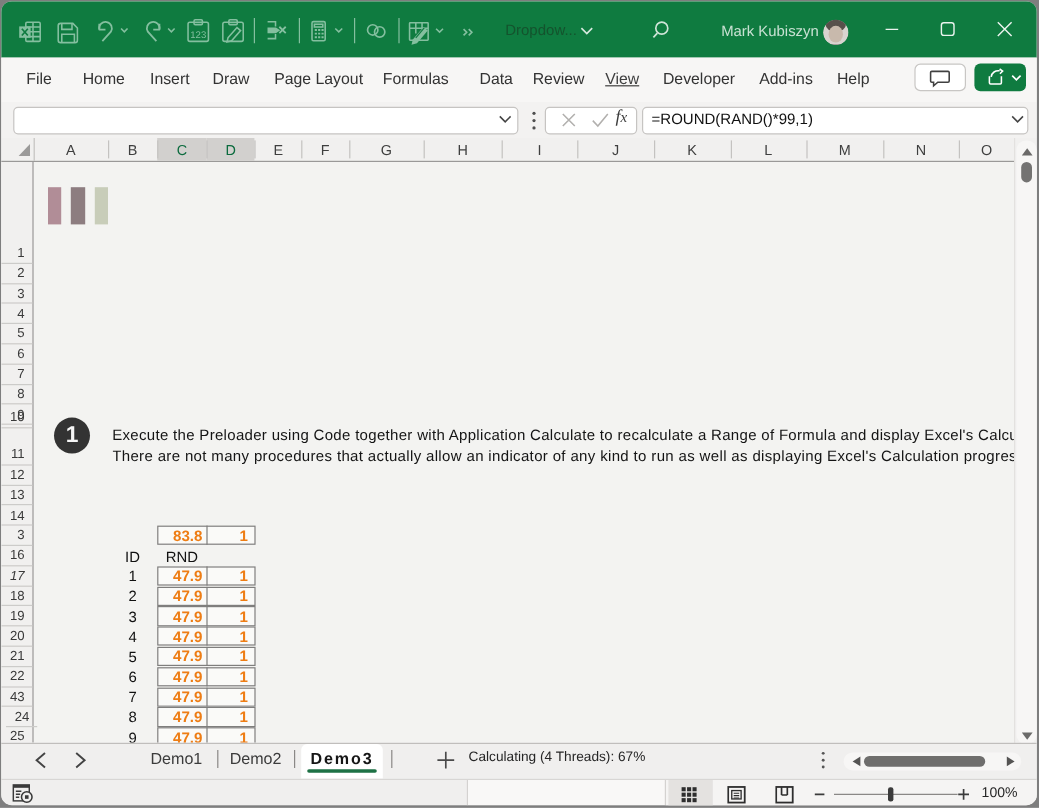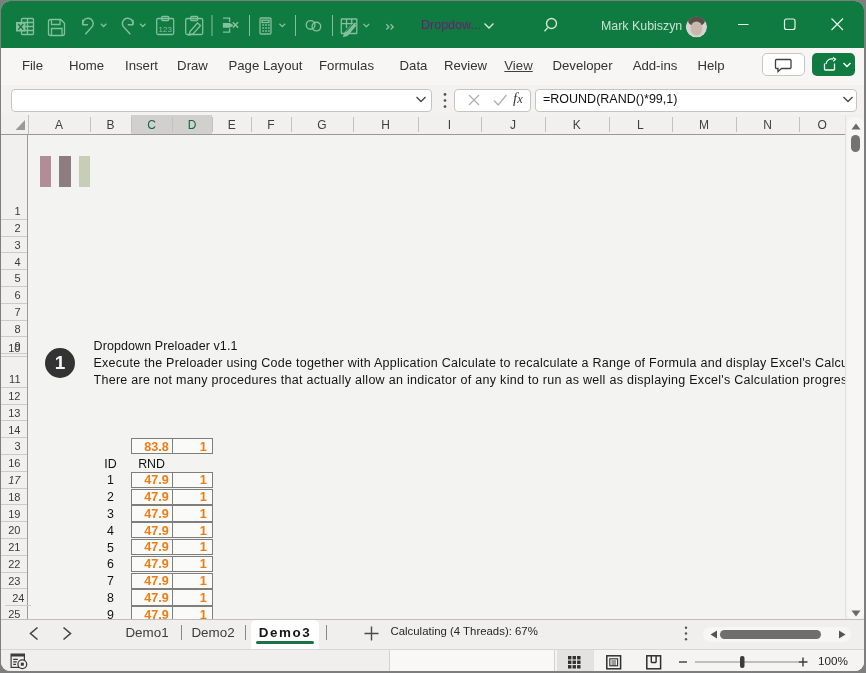--- a/index.html
+++ b/index.html
@@ -88,21 +88,21 @@
       <clipPath id="av">
         <circle cx="695.5" cy="26" r="10.6"></circle>
       </clipPath>
       <g clip-path="url(#av)">
         <circle cx="695.5" cy="26" r="10.6" fill="#d8d4d0"></circle>
         <ellipse cx="695.5" cy="19.5" rx="8.5" ry="6" fill="#57504b"></ellipse>
         <ellipse cx="695.5" cy="27.5" rx="6" ry="7" fill="#c8b9ac"></ellipse>
         <path d="M685 36 a10.6 10.6 0 0 0 21 0 z" fill="#6e6a66"></path>
       </g>
     </svg>
-<div class="abs" style="left:420px;top:15px;width:70px;height:18px;color:#701a75;font-size:12.5px;line-height:18px;">Dropdow...</div>
+<div class="abs" style="left:420px;top:15px;width:70px;height:18px;color:#14532d;font-size:12.5px;line-height:18px;">Dropdow...</div>
 <div class="abs" style="left:600px;top:15.5px;width:90px;height:18px;color:#c8e1d2;font-size:12.4px;line-height:18px;">Mark Kubiszyn</div>
 <div class="abs" style="left:0;top:47px;width:863px;height:37px;background:#f7f6f5;"></div>
 <div class="abs" style="left:-28.5px;top:56.5px;width:120px;text-align:center;font-size:13.2px;color:#333;">File</div>
 <div class="abs" style="left:25.5px;top:56.5px;width:120px;text-align:center;font-size:13.2px;color:#333;">Home</div>
 <div class="abs" style="left:80.5px;top:56.5px;width:120px;text-align:center;font-size:13.2px;color:#333;">Insert</div>
 <div class="abs" style="left:131.5px;top:56.5px;width:120px;text-align:center;font-size:13.2px;color:#333;">Draw</div>
 <div class="abs" style="left:204.5px;top:56.5px;width:120px;text-align:center;font-size:13.2px;color:#333;">Page Layout</div>
 <div class="abs" style="left:285.5px;top:56.5px;width:120px;text-align:center;font-size:13.2px;color:#333;">Formulas</div>
 <div class="abs" style="left:352.5px;top:56.5px;width:120px;text-align:center;font-size:13.2px;color:#333;">Data</div>
 <div class="abs" style="left:404.5px;top:56.5px;width:120px;text-align:center;font-size:13.2px;color:#333;">Review</div>
@@ -192,29 +192,28 @@
 <div class="abs" style="left:0;top:269.6px;width:26px;height:16.8px;border-bottom:1px solid #cccbc9;color:#3a3a3a;font-size:11px;text-align:right;padding-right:6.5px;display:flex;align-items:flex-end;justify-content:flex-end;padding-bottom:1.5px;">13</div>
 <div class="abs" style="left:0;top:286.4px;width:26px;height:16.8px;border-bottom:1px solid #cccbc9;color:#3a3a3a;font-size:11px;padding-right:6.5px;display:flex;align-items:flex-end;justify-content:flex-end;padding-bottom:1.5px;">14</div>
 <div class="abs" style="left:0;top:303.2px;width:26px;height:16.8px;border-bottom:1px solid #cccbc9;color:#3a3a3a;font-size:11px;text-align:right;padding-right:6.5px;display:flex;align-items:flex-end;justify-content:flex-end;padding-bottom:1.5px;">3</div>
 <div class="abs" style="left:0;top:320.0px;width:26px;height:16.8px;border-bottom:1px solid #cccbc9;color:#3a3a3a;font-size:11px;text-align:right;padding-right:6.5px;display:flex;align-items:flex-end;justify-content:flex-end;padding-bottom:1.5px;">16</div>
 <div class="abs" style="left:0;top:336.8px;width:26px;height:16.8px;border-bottom:1px solid #cccbc9;color:#3a3a3a;font-size:11px;text-align:right;padding-right:6.5px;display:flex;align-items:flex-end;justify-content:flex-end;padding-bottom:1.5px;font-style:italic;">17</div>
 <div class="abs" style="left:0;top:353.6px;width:26px;height:16.8px;border-bottom:1px solid #cccbc9;color:#3a3a3a;font-size:11px;text-align:right;padding-right:6.5px;display:flex;align-items:flex-end;justify-content:flex-end;padding-bottom:1.5px;">18</div>
 <div class="abs" style="left:0;top:370.4px;width:26px;height:16.8px;border-bottom:1px solid #cccbc9;color:#3a3a3a;font-size:11px;text-align:left;padding-right:6.5px;display:flex;align-items:flex-end;justify-content:flex-end;padding-bottom:1.5px;">19</div>
 <div class="abs" style="left:0;top:387.2px;width:26px;height:16.8px;border-bottom:1px solid #cccbc9;color:#3a3a3a;font-size:11px;text-align:right;padding-right:6.5px;display:flex;align-items:flex-end;justify-content:flex-end;padding-bottom:1.5px;">20</div>
 <div class="abs" style="left:0;top:404.0px;width:26px;height:16.8px;border-bottom:1px solid #cccbc9;color:#3a3a3a;font-size:11px;text-align:right;padding-right:6.5px;display:flex;align-items:flex-end;justify-content:flex-end;padding-bottom:1.5px;">21</div>
 <div class="abs" style="left:0;top:420.8px;width:26px;height:16.8px;border-bottom:1px solid #cccbc9;color:#3a3a3a;font-size:11px;text-align:right;padding-right:6.5px;display:flex;align-items:flex-end;justify-content:flex-end;padding-bottom:1.5px;">22</div>
-<div class="abs" style="left:0;top:437.6px;width:26px;height:16.8px;border-bottom:1px solid #cccbc9;color:#3a3a3a;font-size:11px;text-align:right;padding-right:6.5px;display:flex;align-items:flex-end;justify-content:flex-end;padding-bottom:1.5px;">23</div>
+<div class="abs" style="left:0;top:437.6px;width:26px;height:16.8px;border-bottom:1px solid #cccbc9;color:#3a3a3a;font-size:11px;text-align:right;padding-right:6.5px;display:flex;align-items:flex-end;justify-content:flex-end;padding-bottom:1.5px;">43</div>
 <div class="abs" style="left:4px;top:454.4px;width:26px;height:16.8px;border-bottom:1px solid #cccbc9;color:#3a3a3a;font-size:11px;text-align:right;padding-right:6.5px;display:flex;align-items:flex-end;justify-content:flex-end;padding-bottom:1.5px;">24</div>
 <div class="abs" style="left:0;top:471.2px;width:26px;height:16.8px;border-bottom:1px solid #cccbc9;color:#3a3a3a;font-size:11px;text-align:right;padding-right:6.5px;display:flex;align-items:flex-end;justify-content:flex-end;padding-bottom:1.5px;">25</div>
 
 <div class="abs" style="left:38.5px;top:21px;width:11.6px;height:31.4px;background:#b18d97;"></div>
 <div class="abs" style="left:58px;top:21px;width:12px;height:31.4px;background:#8d7d80;"></div>
 <div class="abs" style="left:77.8px;top:21px;width:11.6px;height:31.2px;background:#c8cdb9;"></div>
 <div class="abs" style="left:44px;top:213px;width:30px;height:30px;border-radius:50%;background:#333333;color:#f5f5f5;font-size:19px;font-weight:bold;text-align:center;line-height:29px;">1</div>
-<div class="abs" style="left:92.5px;top:204.1px;width:751.5px;height:15px;line-height:15px;font-size:12.5px;letter-spacing:0.1px;color:#141414;white-space:nowrap;overflow:hidden;">Dropdown Preloader v1.1</div>
 <div class="abs" style="left:92.5px;top:221.4px;width:751.5px;height:15px;line-height:15px;font-size:12.5px;letter-spacing:0.26px;color:#141414;white-space:nowrap;overflow:hidden;">Execute the Preloader using Code together with Application Calculate to recalculate a Range of Formula and display Excel's Calculation progress in the Status Bar</div>
 <div class="abs" style="left:92.5px;top:238.4px;width:751.5px;height:15px;line-height:15px;font-size:12.5px;letter-spacing:0.29px;color:#141414;white-space:nowrap;overflow:hidden;">There are not many procedures that actually allow an indicator of any kind to run as well as displaying Excel's Calculation progress in the Status Bar</div>
 <div class="abs" style="left:130.2px;top:303.2px;width:81.6px;height:16.2px;border:1px solid #7f7e7d;background:#fafaf8;"></div>
 <div class="abs" style="left:170.7px;top:303.2px;width:1px;height:16.2px;background:#7f7e7d;"></div>
 <div class="abs" style="left:130.2px;top:303.2px;width:37.5px;height:15.4px;color:#ee7d14;font-weight:bold;font-size:12.6px;text-align:right;display:flex;align-items:flex-end;justify-content:flex-end;">83.8</div>
 <div class="abs" style="left:130.2px;top:303.2px;width:75.5px;height:15.4px;color:#ee7d14;font-weight:bold;font-size:12.6px;text-align:right;display:flex;align-items:flex-end;justify-content:flex-end;">1</div>
 <div class="abs" style="left:88.7px;top:320.0px;width:41.5px;height:15.5px;color:#111;font-size:12.4px;text-align:center;display:flex;align-items:flex-end;justify-content:center;">ID</div>
 <div class="abs" style="left:130.2px;top:320.0px;width:40.8px;height:15.5px;color:#111;font-size:12.4px;text-align:center;display:flex;align-items:flex-end;justify-content:center;">RND</div>
 <div class="abs" style="left:88.7px;top:336.8px;width:41.5px;height:15.5px;color:#111;font-size:12.4px;text-align:center;display:flex;align-items:flex-end;justify-content:center;">1</div>
 <div class="abs" style="left:130.2px;top:336.8px;width:81.6px;height:16.2px;border:1px solid #7f7e7d;background:#fafaf8;"></div>

